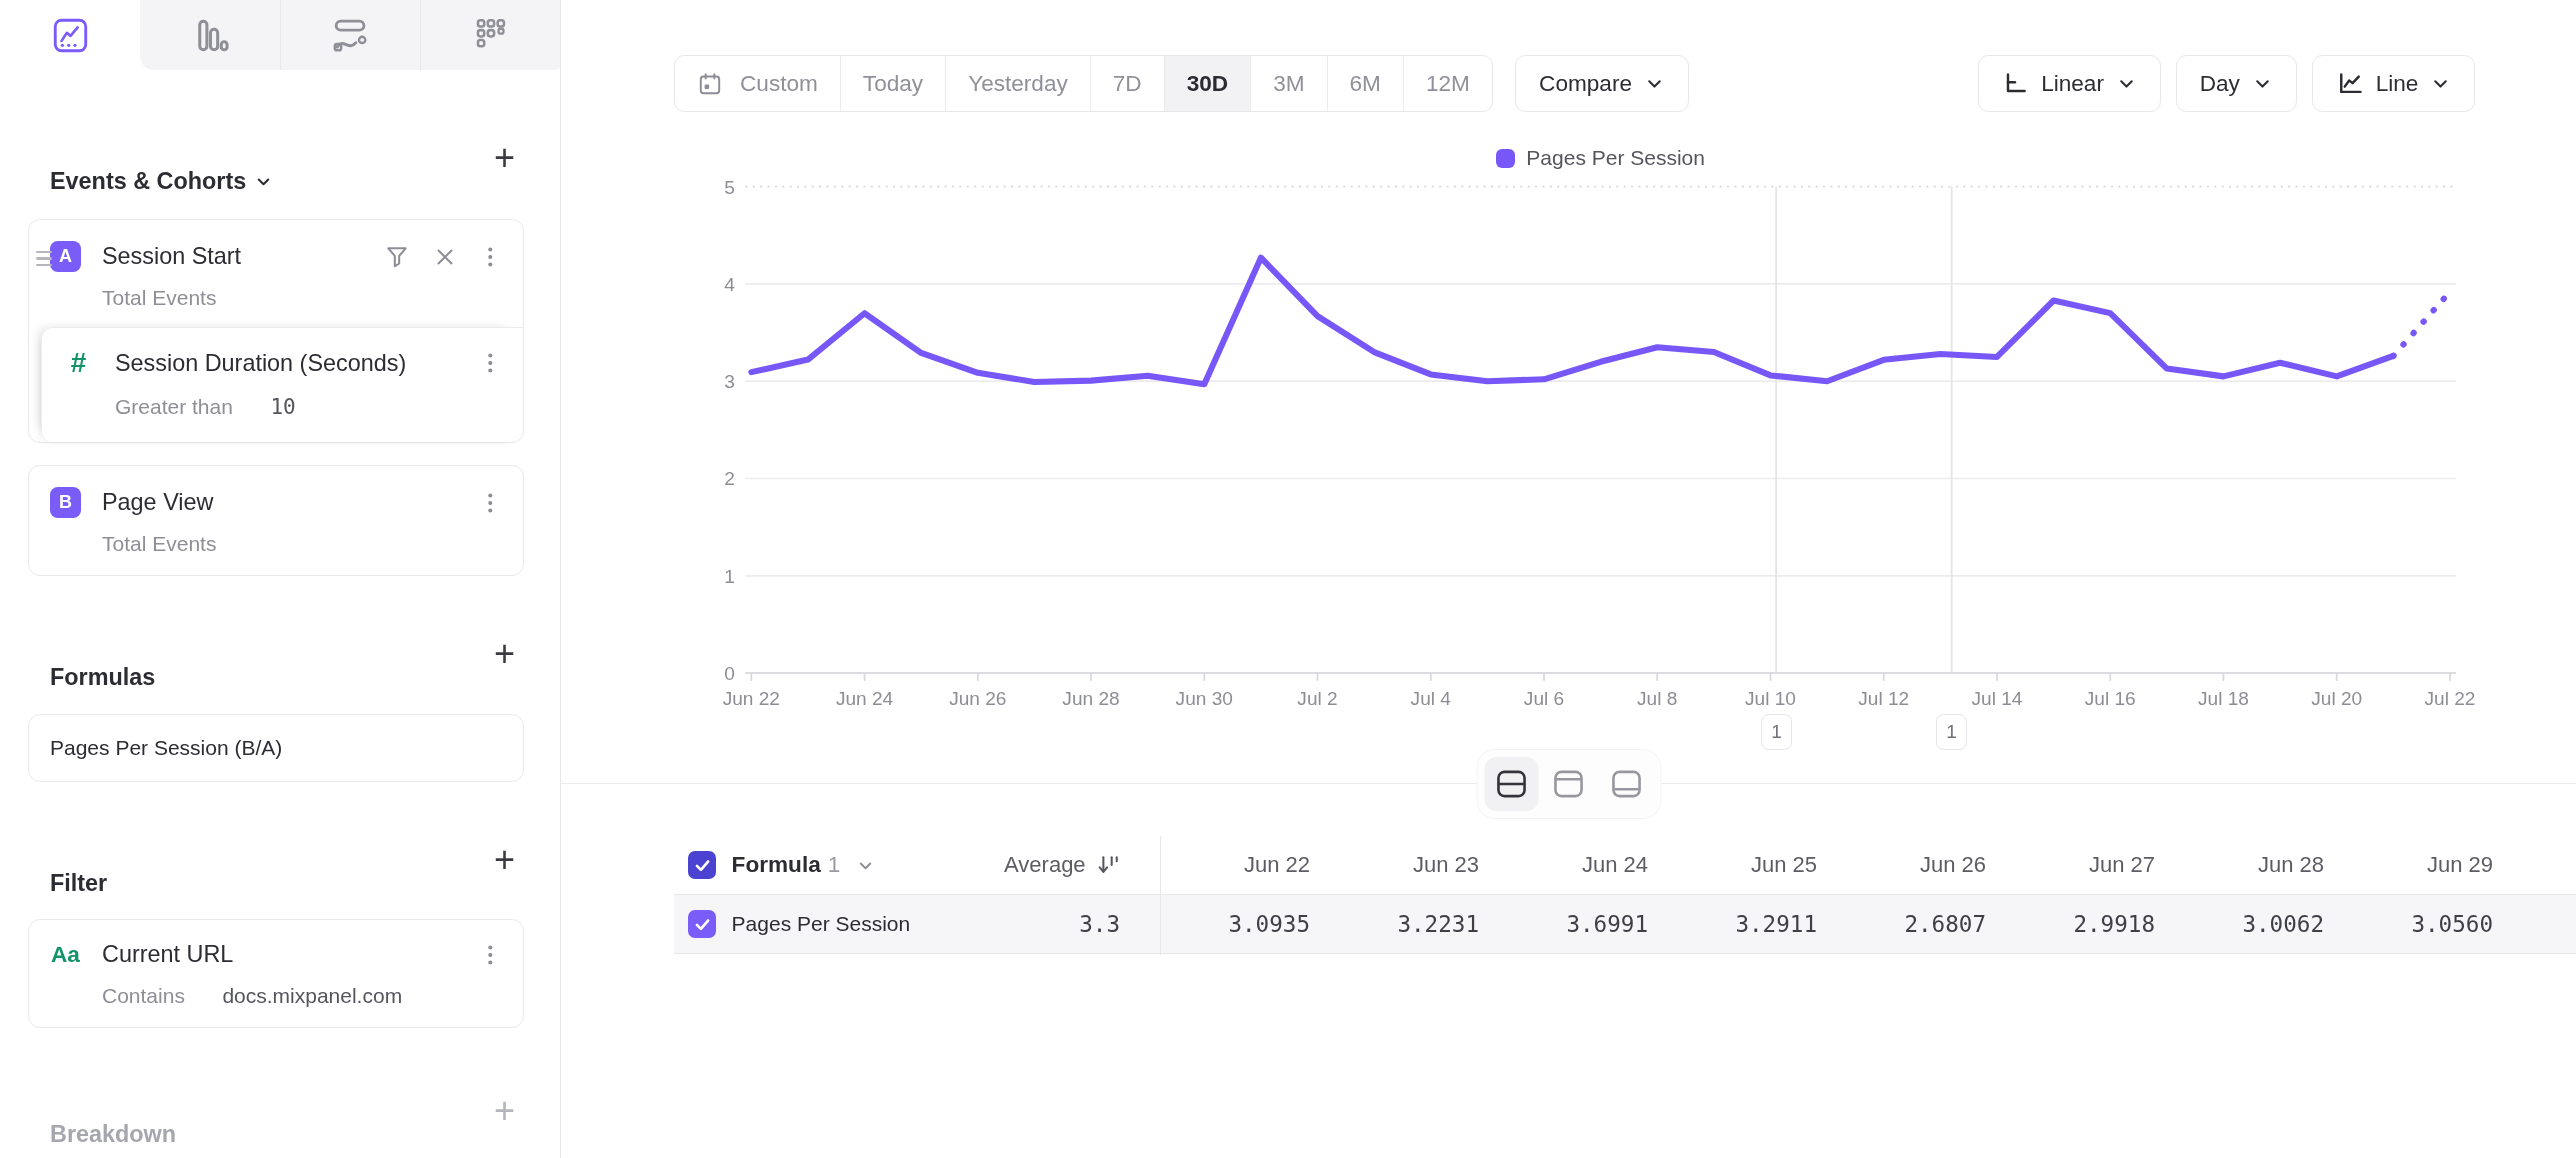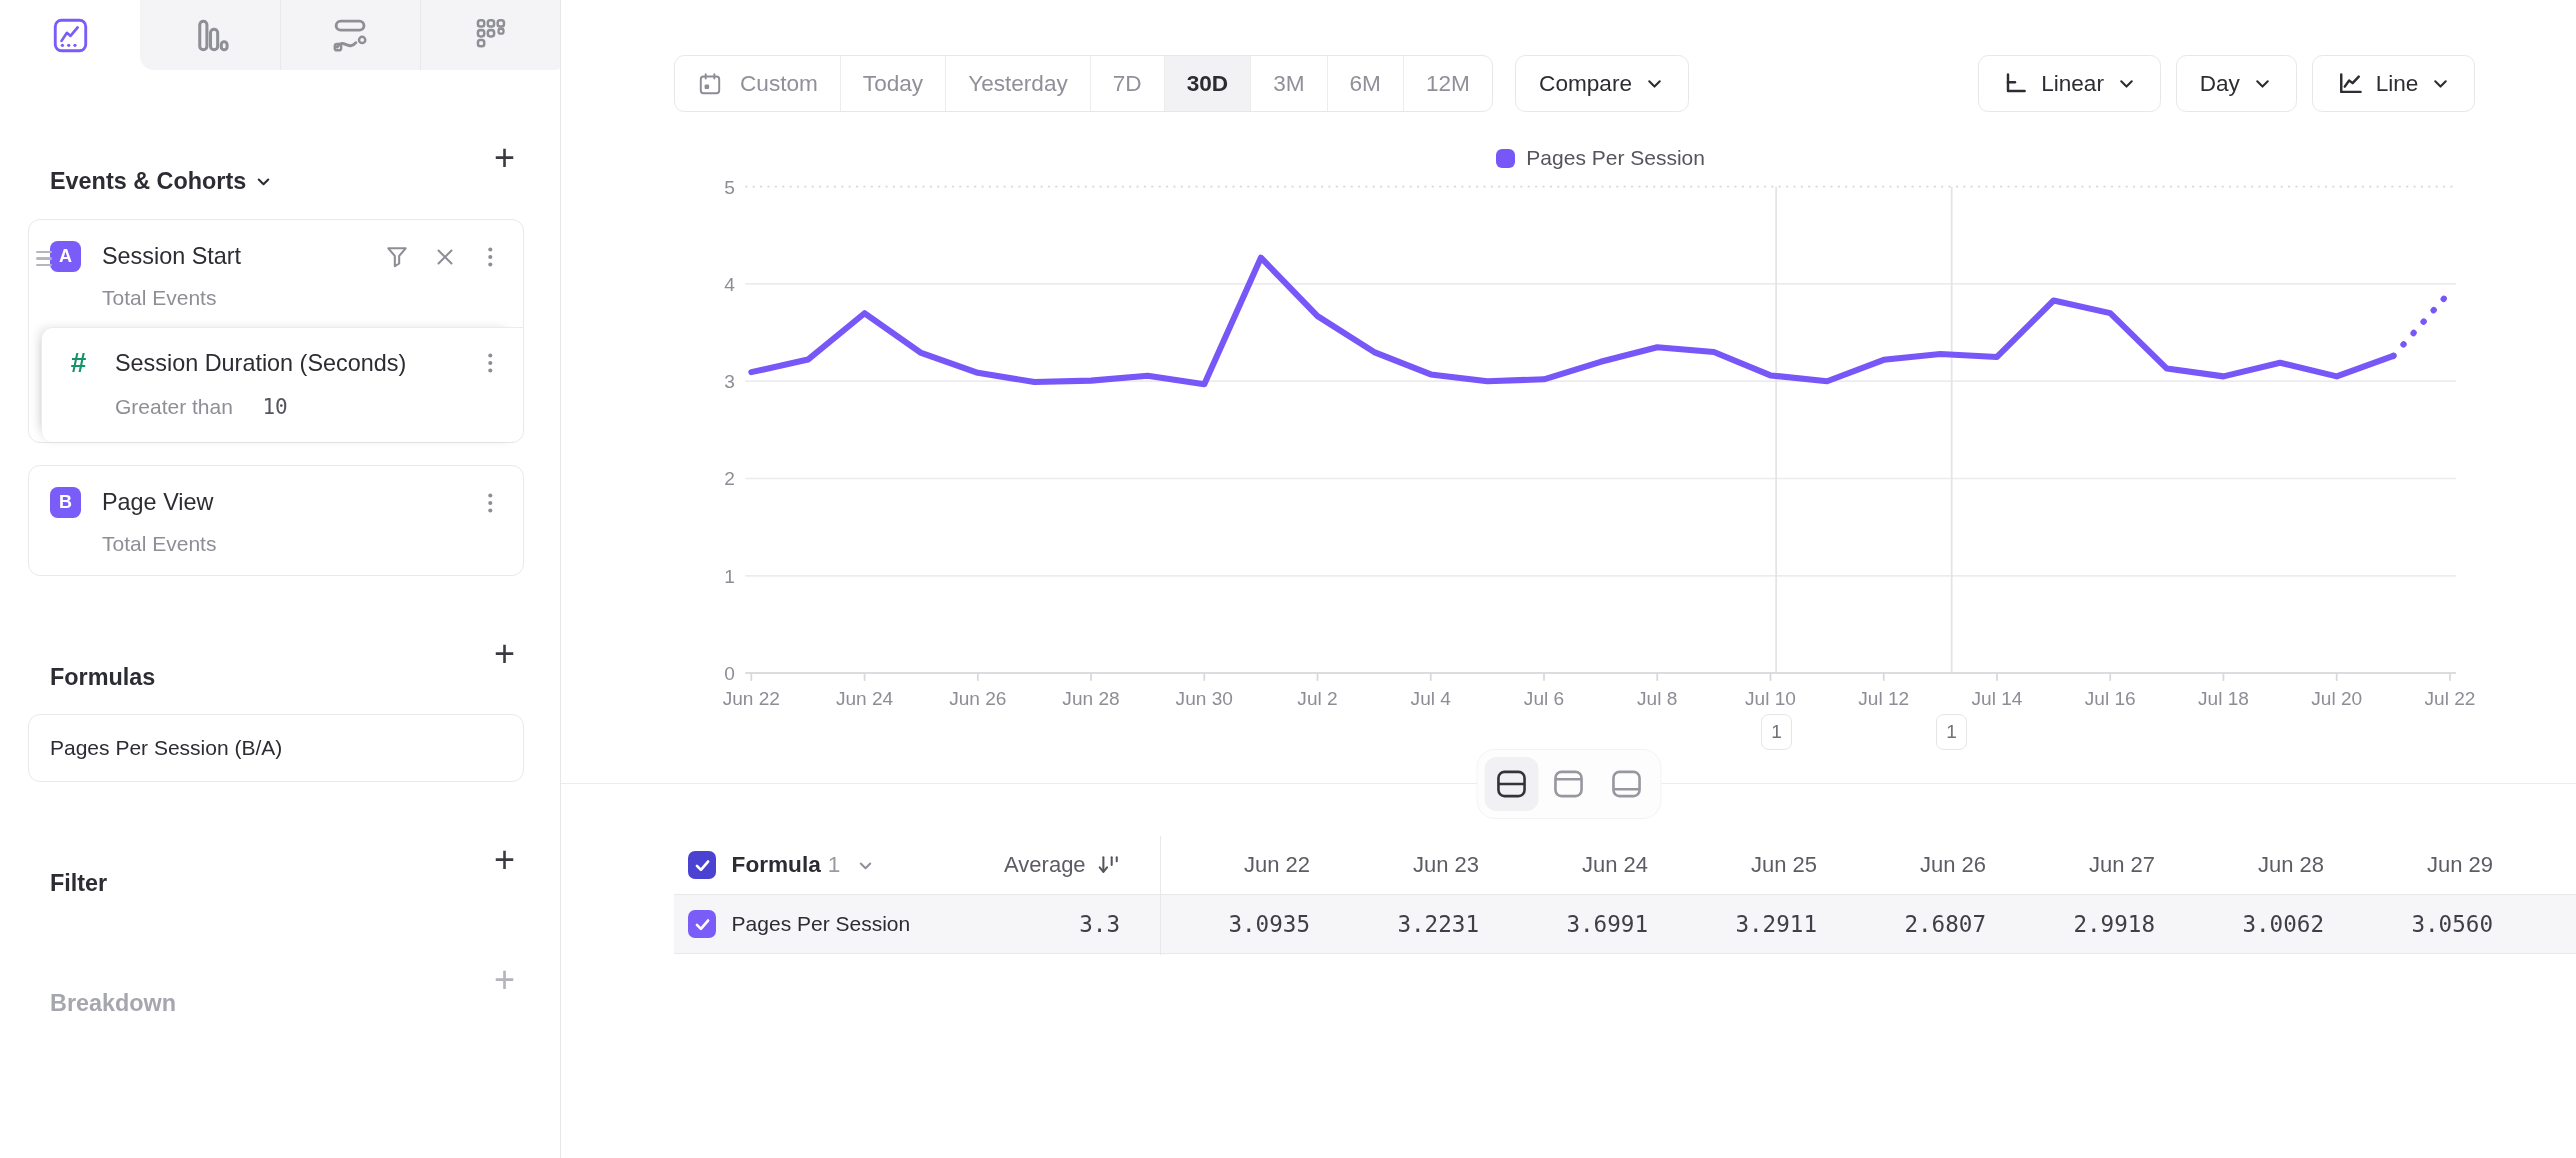--- a/index.html
+++ b/index.html
@@ -39,21 +39,21 @@
   .drag { position:absolute; left:7px; top:31px; width:15.6px; display:flex; flex-direction:column; gap:4.3px; }
   .drag i { display:block; height:2.2px; background:#b6b6be; border-radius:1.7px; }
   .subcard { margin-left:12px; border-top:1.3px solid #ececef; border-left:1.3px solid #ececef;
     border-top-left-radius:12px; border-bottom-left-radius:10.4px; border-bottom-right-radius:10.4px;
     box-shadow:-8.7px -5.2px 12px -8.7px rgba(20,20,40,.18), -5.2px 5.2px 10.4px -8.7px rgba(20,20,40,.12);
     padding:19px 21px 22.6px 21px; }
   .hash { color:#14946a; font-size:28px; font-weight:700; width:31px; text-align:center; flex:none; }
   .aa { color:#14946a; font-size:22.6px; font-weight:700; width:31px; text-align:center; flex:none; }
   .op { font-size:21px; color:#8e8e96; }
   .opval { font-size:21px; color:#55555e; margin-left:29.5px; }
-  .fsub { margin:15.6px 0 0 52px; display:flex; align-items:center; }
+  .fsub { margin:15.6px 0 0 52px; display:flex; align-items:center;gap:8px; }
 
   
   .main { position:absolute; left:561px; top:0; width:2015px; height:1159px; background:#fff; }
   .controls { position:absolute; left:113px; right:101px; top:55px; height:57px;
     display:flex; align-items:center; justify-content:space-between; }
   .cgroup { display:flex; align-items:center; gap:22.6px; }
   .cgroup.right { gap:15.6px; }
   .seg { display:flex; align-items:stretch; height:57px; border:1.3px solid #e7e7ea;
     border-radius:10.4px; background:#fff; overflow:hidden; }
   .seg-item { display:flex; align-items:center; padding:0 22px; font-size:22.6px; color:#90909a;
@@ -244,20 +244,41 @@
     </div>
     <div class="card" style="margin-top:22.6px;">
       <div style="padding:21px;">
         <span class="td-name">Pages Per Session (B/A)</span>
       </div>
     </div>
 
     <div class="sec-row" style="margin-top:40px;">
       <span class="sec-title">Filter</span>
       <span class="plus">+</span>
+    </div>
+    <div class="card" style="margin-top:22.6px;">
+      <div class="card-pad">
+        <div class="crow">
+          <span class="aa">Aa</span>
+          <span class="ctitle">Current URL</span>
+          <span class="cicons">
+            <span class="icon">
+              <svg width="22.6" height="26" viewBox="0 0 24 28">
+                  <circle cx="12" cy="6" r="2.2" fill="#8d8d96"></circle>
+                  <circle cx="12" cy="14" r="2.2" fill="#8d8d96"></circle>
+                  <circle cx="12" cy="22" r="2.2" fill="#8d8d96"></circle>
+                </svg>
+            </span>
+          </span>
+        </div>
+        <div class="fsub">
+          <span class="op">Contains</span>
+          <span class="opval">docs.mixpanel.com</span>
+        </div>
+      </div>
     </div>
 
     <div class="sec-row" style="margin-top:45px;">
       <span class="sec-title muted">Breakdown</span>
       <span class="plus muted">+</span>
     </div>
   </div>
 </div>
 
 <div class="main">

